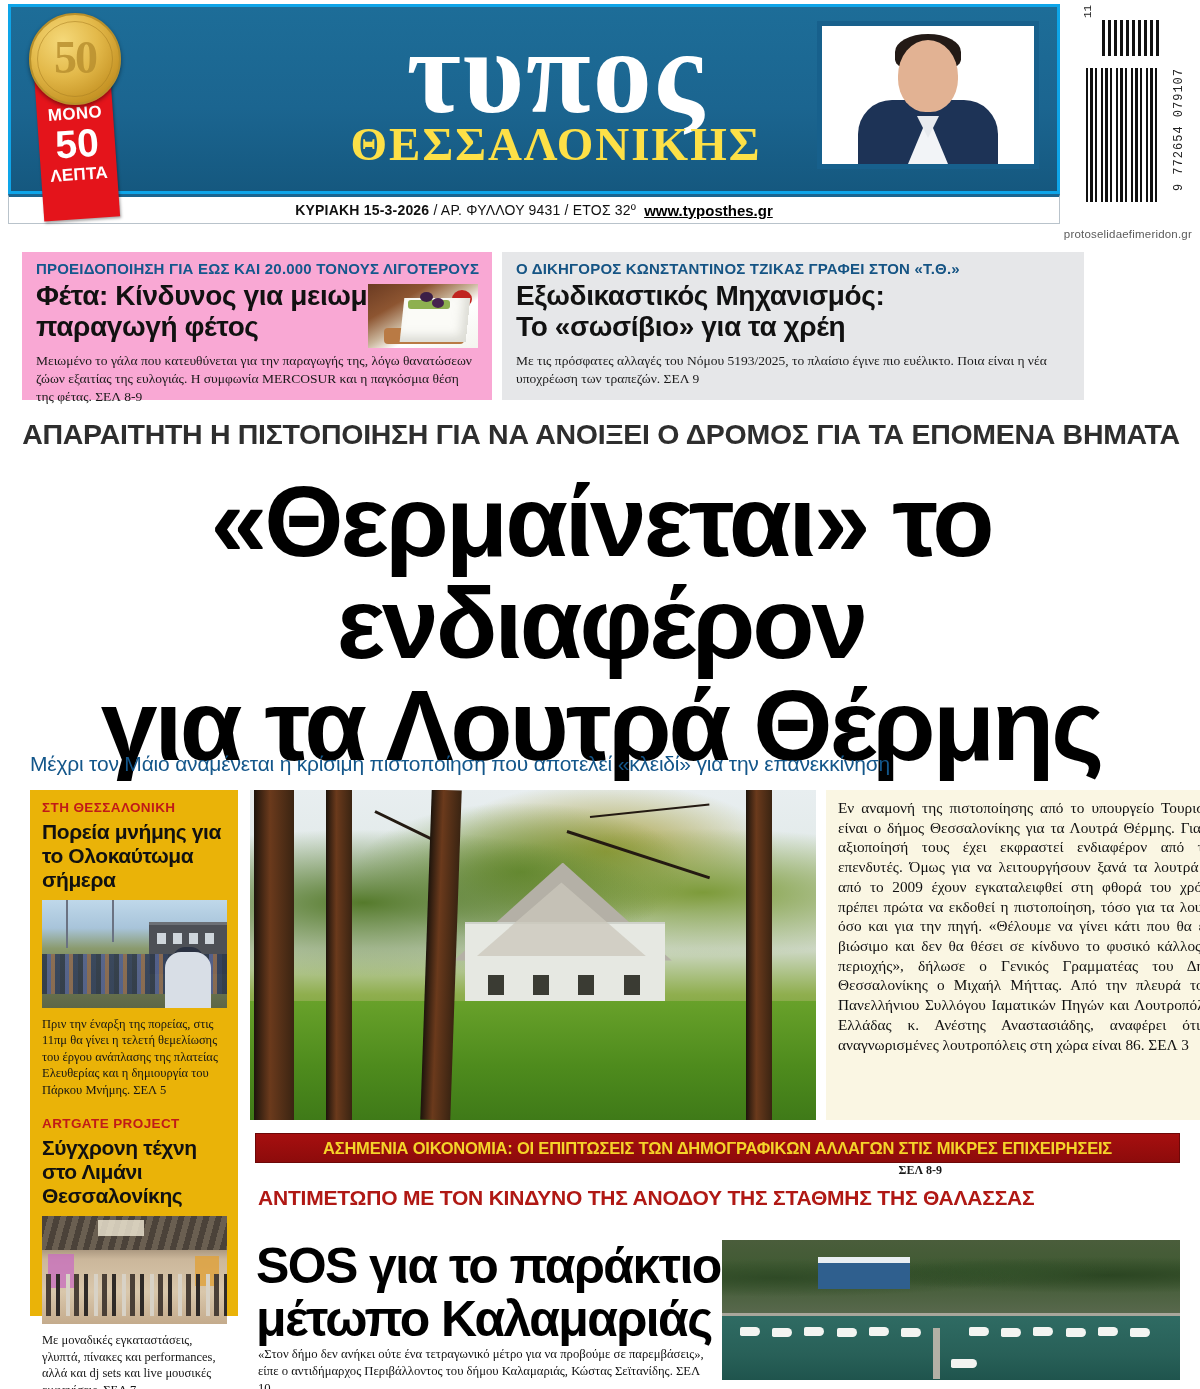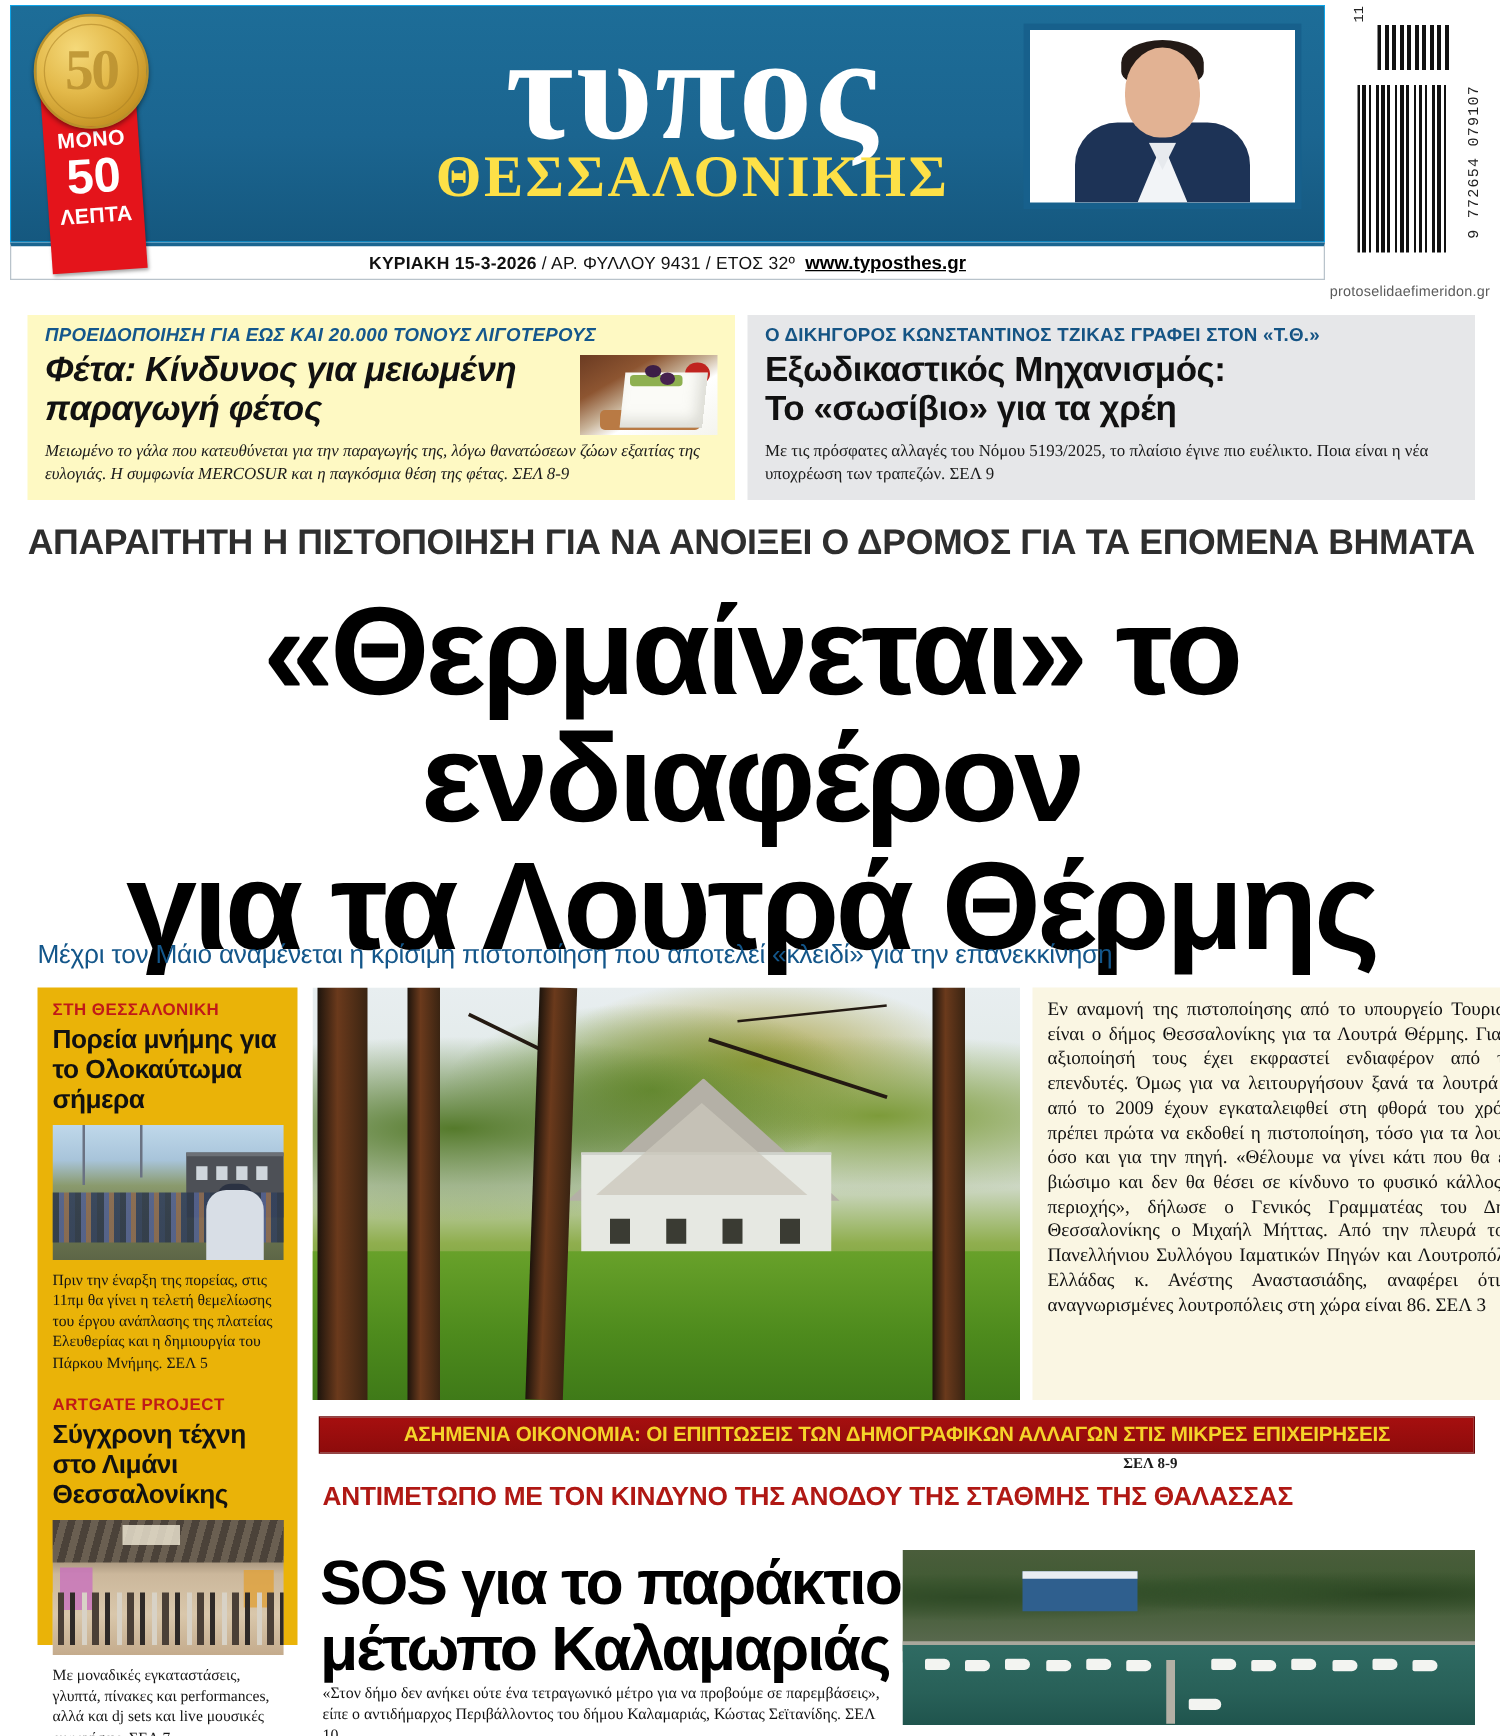--- a/index.html
+++ b/index.html
@@ -6,21 +6,21 @@
   html, body {
     width: 1200px; height: 1389px;
     background: #ffffff;
     font-family: "Liberation Sans", sans-serif;
     overflow: hidden;
   }
   .page { position: relative; width: 1200px; height: 1389px; background:#fff; }
 
   
   .masthead { position:absolute; left:8px; top:4px; width:1052px; height:190px;
-              background:#1b6590; border:1px solid #0ea5e9; }
+              background:#1b6590; border:3px solid #0ea5e9; }
   .mast-grad { position:absolute; inset:0;
      background: linear-gradient(180deg,#1d6d98 0%, #1b6590 55%, #15587f 100%); }
   .coin { position:absolute; left:18px; top:6px; width:92px; height:92px; border-radius:50%;
      background: radial-gradient(circle at 36% 30%, #f5d97a 0%, #e3b94a 42%, #c79526 75%, #a97a18 100%);
      border:2px solid #b8902b; box-shadow: 0 2px 4px rgba(0,0,0,.45); z-index:6;
      overflow:hidden; }
   .coin .c50 { position:absolute; left:50%; top:50%; transform:translate(-50%,-52%);
      font-family:"Liberation Serif", serif; font-size:46px; font-weight:700; color:#b9902f;
      opacity:.85; letter-spacing:-2px; }
   .coin .crim { position:absolute; inset:6px; border-radius:50%; border:1px solid rgba(170,128,35,.55); }
@@ -70,21 +70,21 @@
   .dl-txt { font-size:14px; color:#111; letter-spacing:.2px; }
   .dl-txt b { font-weight:700; }
   .dl-url { font-size:15px; font-weight:700; color:#000000; margin-left:8px; }
 
   .site-credit { position:absolute; right:8px; top:228px; font-size:11.5px; color:#5b5b5b;
      letter-spacing:.2px; }
 
   
   .teasers { position:absolute; left:22px; top:252px; width:1158px; height:148px; display:flex; gap:10px; }
   .teaser { position:relative; padding:8px 12px 8px 14px; }
-  .teaser-l { width:566px; background:#fef9c3;font-style:italic; }
+  .teaser-l { width:470px; background:#f9a8d4; }
   .teaser-r { width:582px; background:#e6e7e9; }
   .tz-kicker { font-size:15px; font-weight:700; color:#14578c; letter-spacing:.2px; }
   .tz-kicker.grey { color:#155484; }
   .tz-head { font-size:28px; font-weight:700; color:#111; line-height:1.12; margin-top:3px;
      letter-spacing:-.4px; }
   .tz-deck { font-family:"Liberation Serif", serif; font-size:13.5px; color:#1a1a1a;
      line-height:1.35; margin-top:9px; }
   .tz-photo { position:absolute; right:14px; top:32px; width:110px; height:64px;
      background: linear-gradient(150deg,#6b3b22 0%,#8d5531 28%,#c9b49a 48%,#ffffff 62%,#f4f4ee 100%);
      overflow:hidden; }

